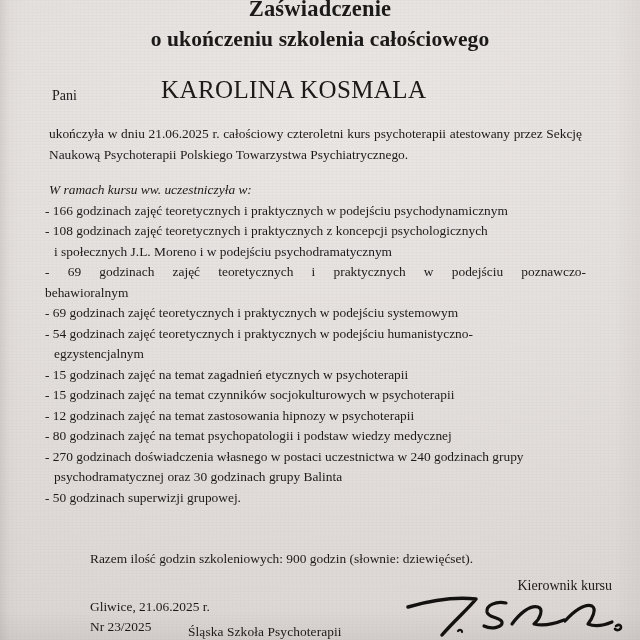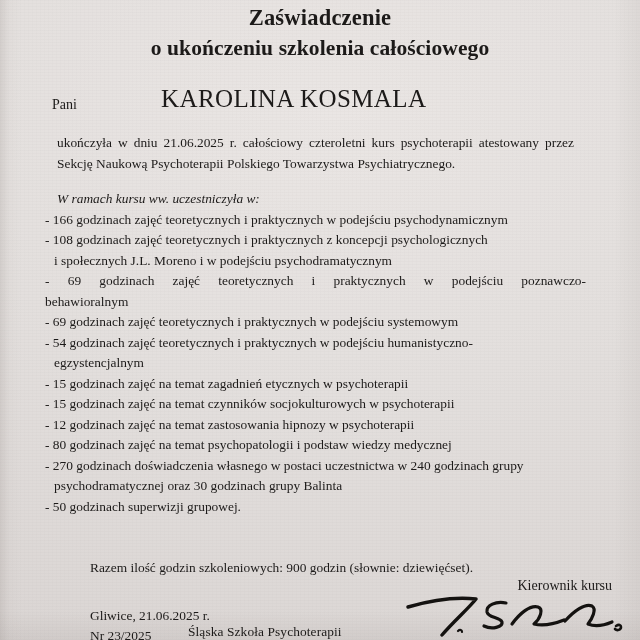--- a/index.html
+++ b/index.html
@@ -47,21 +47,21 @@
     opacity: .75;
     pointer-events: none;
     z-index: 2;
   }
 
   .layer { position: relative; z-index: 4; }
 
   
   #title-block {
     text-align: center;
-    padding-top: 12px;
+    padding-top: 3px;
   }
   #doc-title {
     font-size: 22.5px;
     font-weight: bold;
     letter-spacing: .2px;
     line-height: 19px;
     margin: 0;
     padding-top: 0px;
     transform: translateY(-4px);
   }
@@ -97,21 +97,21 @@
   #body-block {
     margin-top: 20px;
     padding-left: 45px;
     padding-right: 54px;
     font-size: 13.4px;
     line-height: 20.5px;
   }
   .para {
     text-align: justify;
     text-justify: inter-word;
-    margin: 12px;
+    margin: 4px;
   }
   .para.intro { margin-bottom: 15px; }
   .para.lead  { margin-bottom: 0px; font-style: italic; }
 
   #hours-list {
     list-style: none;
     margin: 0;
     padding: 0;
   }
   #hours-list li {

